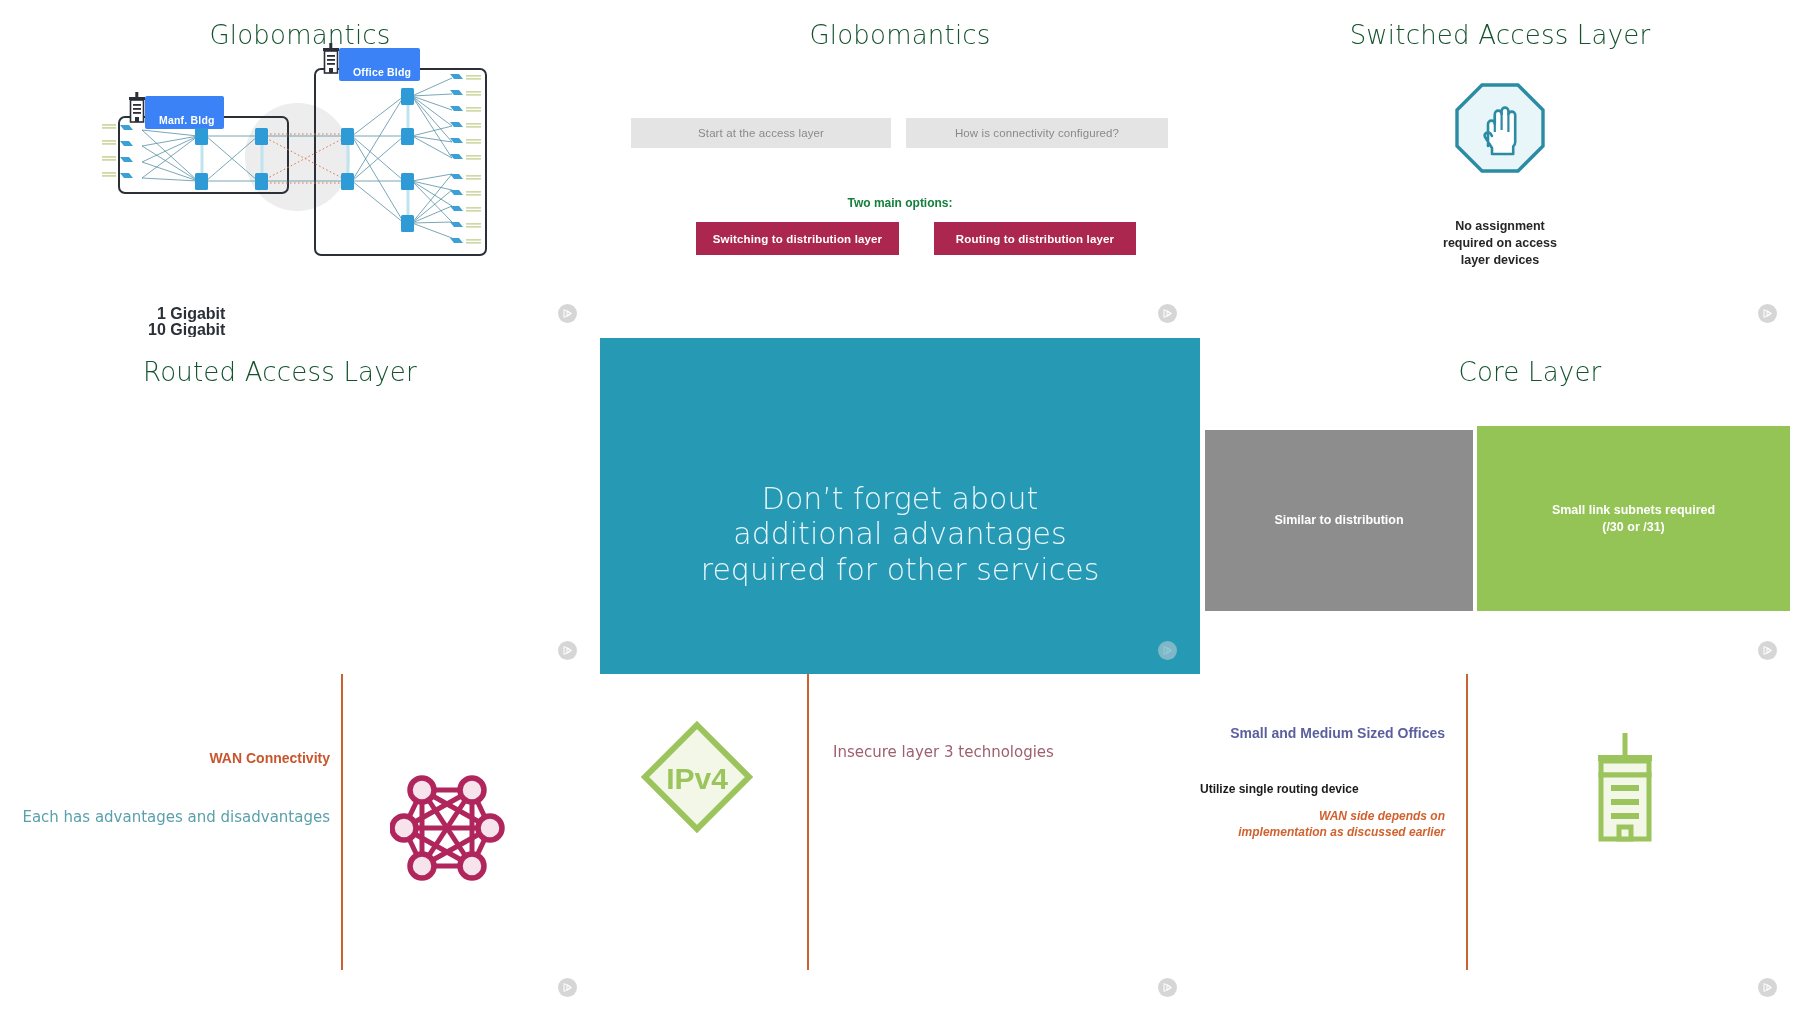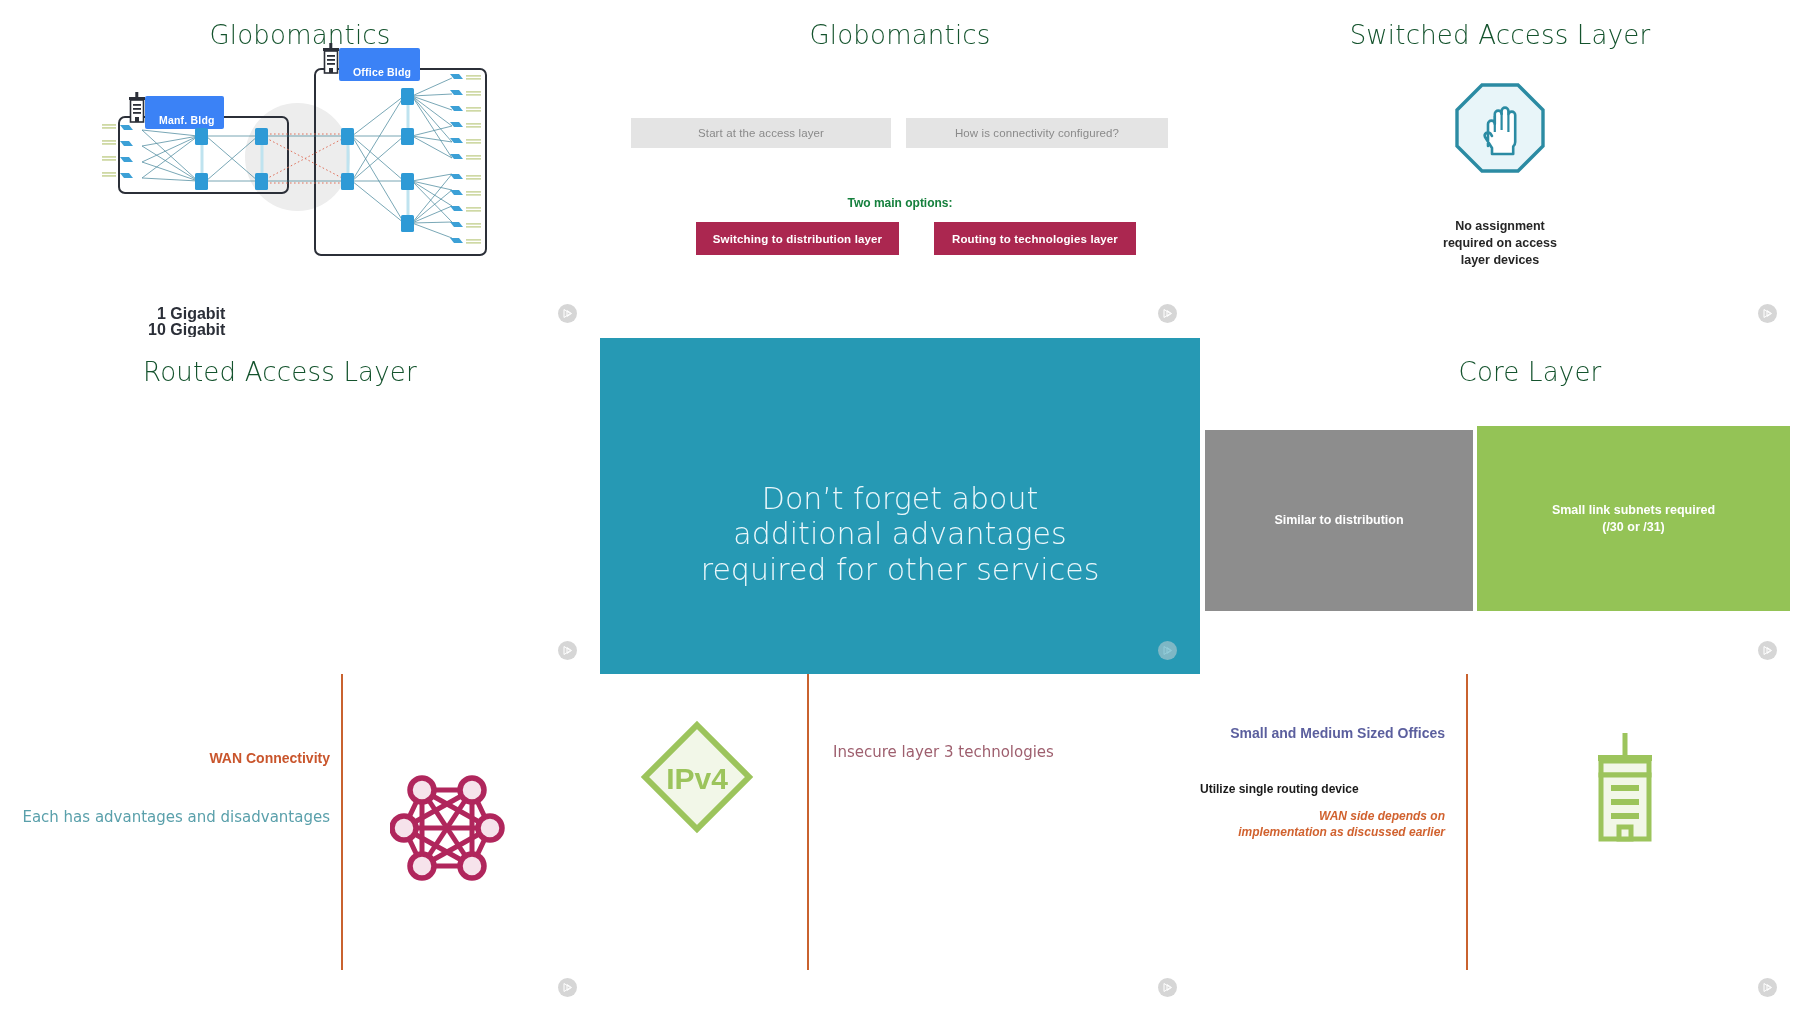--- a/index.html
+++ b/index.html
@@ -408,21 +408,21 @@
 
   <div class="slide">
     <div class="slide-title">Globomantics</div>
 
     <div class="gray-pill" style="left:31px; top:118px; width:260px;">Start at the access layer</div>
     <div class="gray-pill" style="left:306px; top:118px; width:262px;">How is connectivity configured?</div>
 
     <div class="two-main" style="top:196px;">Two main options:</div>
 
     <div class="magenta-btn" style="left:63px; top:222px; width:203px;margin-left:33px;">Switching to distribution layer</div>
-    <div class="magenta-btn" style="left:334px; top:222px; width:202px;">Routing to technologies layer</div>
+    <div class="magenta-btn" style="left:334px; top:222px; width:202px;">Routing to distribution layer</div>
 
     <div class="next-btn">
       <svg width="11" height="11" viewBox="0 0 11 11">
         <path d="M2 1.5 L8.5 5.5 L2 9.5 Z" fill="none" stroke="#ffffff" stroke-width="1"></path>
         <path d="M5 2.6 L9.6 5.5 L5 8.4 Z" fill="none" stroke="#ffffff" stroke-width="1"></path>
       </svg>
     </div>
   </div>
 
   <div class="slide">

